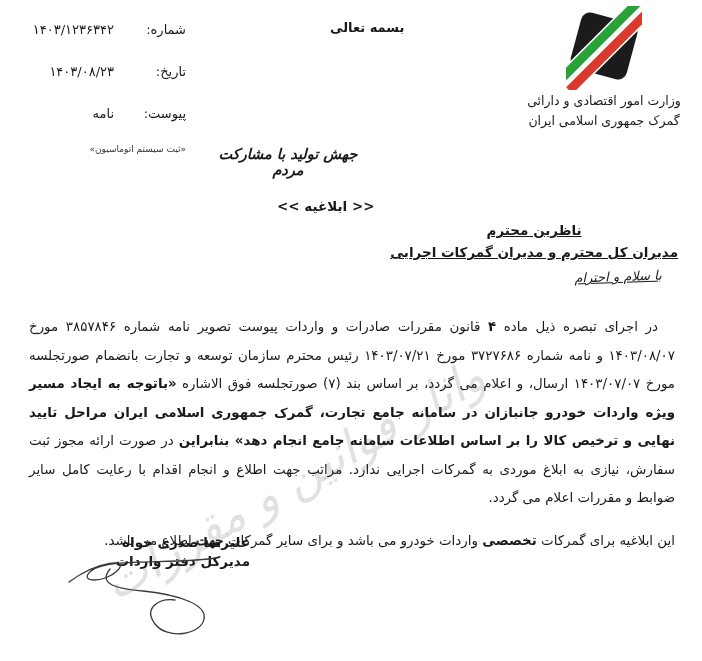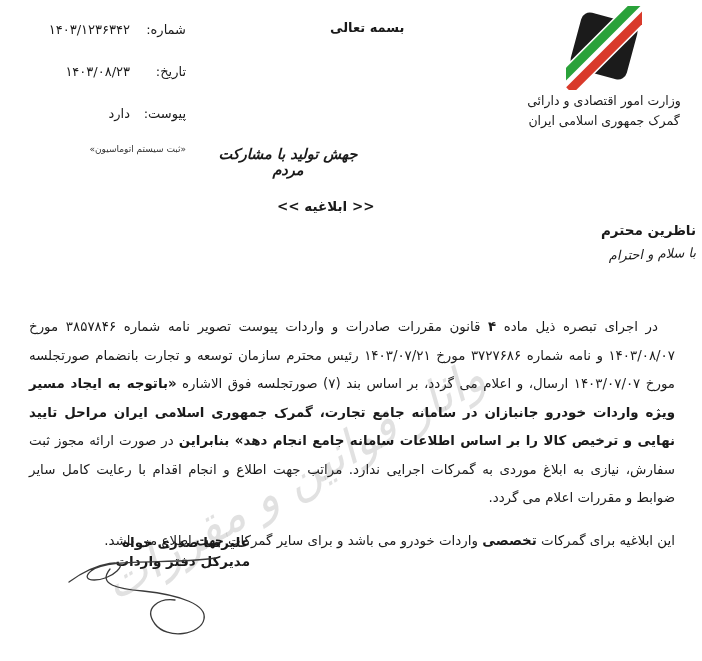--- a/index.html
+++ b/index.html
@@ -21,37 +21,37 @@
     font-style:italic;
     white-space:nowrap;
     color:rgba(70,70,70,0.16);
     transform:rotate(-30deg);
     letter-spacing:4px;
   }
   
   .meta{left:26px;top:22px;width:160px;direction:rtl;}
   .meta-row{display:flex;align-items:baseline;height:20px;margin-bottom:22px;font-size:13px;}
   .meta-row .lbl{width:52px;flex:0 0 auto;}
-  .meta-row .val{margin-right:4px;}
+  .meta-row .val{margin-right:20px;}
   .automation-note{font-size:9px;text-align:right;width:140px;margin-top:-4px;color:#333;}
   
   .bismillah{left:330px;top:20px;font-size:13px;font-weight:bold;}
   
   .org{left:512px;top:6px;width:184px;text-align:center;direction:rtl;}
   .org svg{display:block;margin:0 auto;}
   .org .ministry{font-size:12.5px;margin-top:3px;}
   .org .organization{font-size:12.5px;margin-top:5px;}
   
   .slogan{left:208px;top:146px;width:160px;text-align:center;
           font-size:14.5px;font-weight:bold;font-style:italic;}
   
   .doc-title{left:277px;top:198px;width:100px;
              font-size:13.5px;font-weight:bold;direction:ltr;}
   
-  .recipients{right:6px;top:219px;direction:rtl;text-align:right;}
+  .recipients{right:24px;top:219px;direction:rtl;text-align:center;text-decoration:underline;}
   .recipients .r1,.recipients .r2{font-weight:bold;font-size:13.5px;line-height:22px;}
   .recipients .salutation{font-size:13px;font-style:italic;line-height:24px;
                           transform:rotate(-2deg);transform-origin:right center;width:120px;}
   
   .body-text{left:15px;top:299px;width:674px;direction:rtl;}
   .body-text p{margin:14px;font-size:13.4px;line-height:28.5px;}
   .body-text p.main{text-align:justify;text-indent:17px;}
   .body-text p.closing{text-align:right;}
   
   .signature{left:95px;top:533px;width:155px;direction:rtl;
@@ -69,21 +69,21 @@
     <div class="meta-row">
       <span class="lbl">شماره:</span>
       <span class="val">۱۴۰۳/۱۲۳۶۳۴۲</span>
     </div>
     <div class="meta-row">
       <span class="lbl">تاریخ:</span>
       <span class="val">۱۴۰۳/۰۸/۲۳</span>
     </div>
     <div class="meta-row">
       <span class="lbl">پیوست:</span>
-      <span class="val">دارد</span>
+      <span class="val">نامه</span>
     </div>
     <div class="automation-note">«ثبت سیستم اتوماسیون»</div>
   </div>
 
   <div class="layer bismillah">بسمه تعالی</div>
 
   <div class="layer slogan">جهش تولید با مشارکت مردم</div>
 
   <div class="layer org">
     <svg width="76" height="84" viewBox="0 0 76 84" aria-hidden="true">
@@ -97,20 +97,21 @@
       </g>
     </svg>
     <div class="ministry">وزارت امور اقتصادی و دارائی</div>
     <div class="organization">گمرک جمهوری اسلامی ایران</div>
   </div>
 
   <div class="layer doc-title">&lt;&lt; ابلاغیه &gt;&gt;</div>
 
   <div class="layer recipients">
     <div class="r1">ناظرین محترم</div>
+    <div class="r2">مدیران کل محترم و مدیران گمرکات اجرایی</div>
     <div class="salutation">با سلام و احترام</div>
   </div>
 
   <div class="layer body-text">
     <p class="main"><span>در اجرای تبصره ذیل ماده </span><span style="font-weight: bold;">۴</span><span> قانون مقررات صادرات و واردات پیوست تصویر نامه شماره ۳۸۵۷۸۴۶ مورخ ۱۴۰۳/۰۸/۰۷ و نامه شماره ۳۷۲۷۶۸۶ مورخ ۱۴۰۳/۰۷/۲۱ رئیس محترم سازمان توسعه و تجارت بانضمام صورتجلسه مورخ ۱۴۰۳/۰۷/۰۷ ارسال، و اعلام می گردد، بر اساس بند (۷) صورتجلسه فوق الاشاره </span><span style="font-weight: bold;">«باتوجه به ایجاد مسیر ویژه واردات خودرو جانبازان در سامانه جامع تجارت، گمرک جمهوری اسلامی ایران مراحل تایید نهایی و ترخیص کالا را بر اساس اطلاعات سامانه جامع انجام دهد» بنابراین</span><span> در صورت ارائه مجوز ثبت سفارش، نیازی به ابلاغ موردی به گمرکات اجرایی ندارد. مراتب جهت اطلاع و انجام اقدام با رعایت کامل سایر ضوابط و مقررات اعلام می گردد.</span></p>
     <p class="closing"><span>این ابلاغیه برای گمرکات </span><span style="font-weight: bold;">تخصصی</span><span> واردات خودرو می باشد و برای سایر گمرکات </span><span style="font-weight: bold; font-family: Liberation Serif, serif;">جهت</span><span> اطلاع می باشد.</span></p>
   </div>
 
   <div class="layer signature">
     <div>علیرضا صدری خواه</div>

